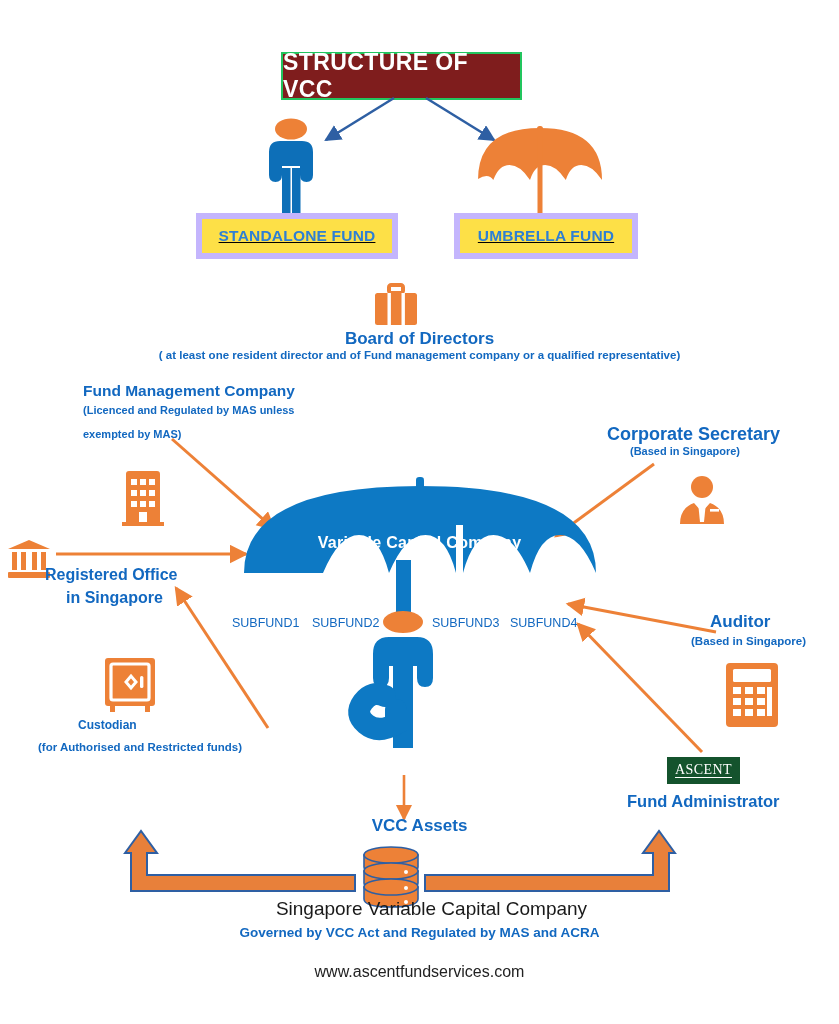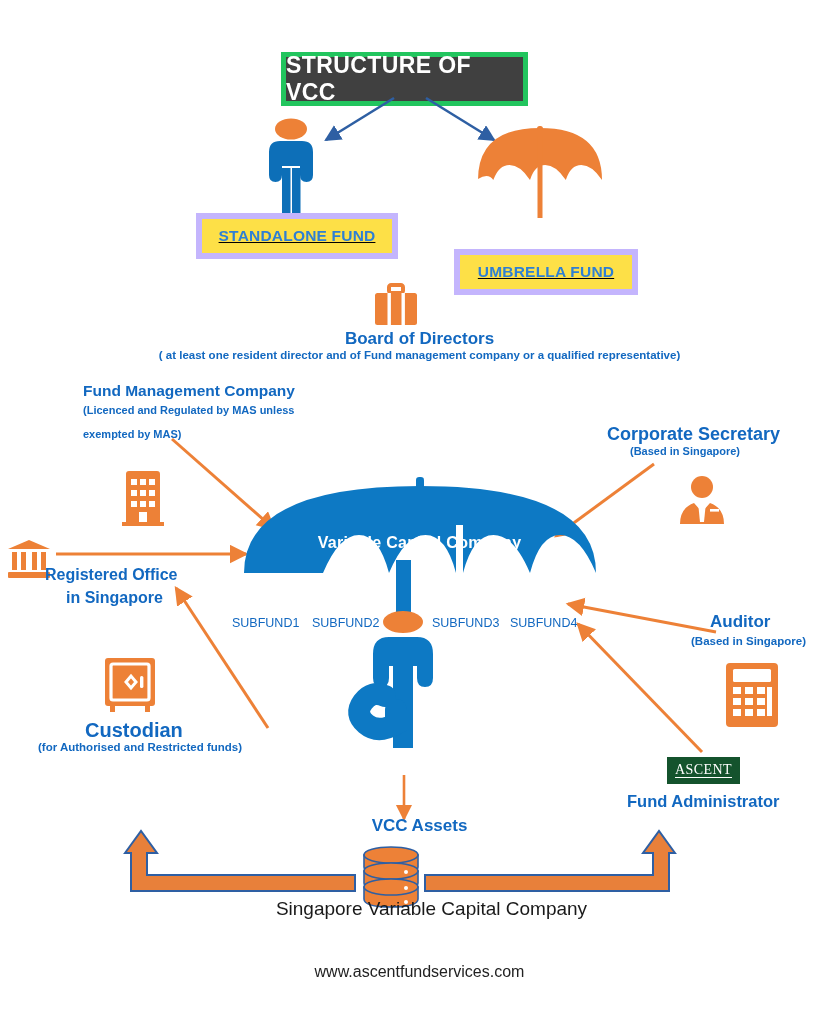--- a/index.html
+++ b/index.html
@@ -13,22 +13,22 @@
     height:1024px;
     background:#ffffff;
     overflow:hidden;
   }
   .abs{position:absolute;}
   svg{display:block;overflow:visible;}
 
   
   #title-box{
     left:281px; top:52px; width:237px; height:44px;
-    background:#404040;
-    border:5px solid #22c55e;
+    background:#7f1d1d;
+    border:2px solid #22c55e;
     display:flex;align-items:center;justify-content:center;
   }
   #title-text{
     color:#ffffff;
     font-size:23px;
     font-weight:bold;
     letter-spacing:.4px;
   }
 
   
@@ -38,21 +38,21 @@
     border:6px solid #c4b5fd;
     display:flex;align-items:center;justify-content:center;text-decoration:underline;
   }
   .fund-label{
     color:#2e7fd4;
     font-size:15.5px;
     font-weight:bold;
     letter-spacing:.2px;
   }
   #standalone-box{left:196px;top:213px;width:190px;}
-  #umbrella-box{left:454px;top:213px;width:172px;margin-top:36px;}
+  #umbrella-box{left:454px;top:213px;width:172px;}
 
   
   .blue-head{
     color:#1268c0;
     font-weight:bold;
     line-height:1.25;
   }
   .blue-sub{
     color:#1268c0;
     font-weight:bold;
@@ -65,21 +65,21 @@
   #fmc-title{left:83px;top:381px;font-size:15.5px;white-space:nowrap;}
   #fmc-sub1{left:83px;top:403px;font-size:11px;white-space:nowrap;}
   #fmc-sub2{left:83px;top:427px;font-size:11px;white-space:nowrap;}
 
   #cs-title{left:607px;top:423px;font-size:18px;white-space:nowrap;}
   #cs-sub{left:630px;top:444px;font-size:11px;white-space:nowrap;}
 
   #ro-title{left:45px;top:565px;font-size:16px;white-space:nowrap;}
   #ro-sub{left:66px;top:588px;font-size:16px;white-space:nowrap;}
 
-  #cust-title{left:85px;top:718px;font-size:20px;white-space:nowrap;}
+  #cust-title{left:78px;top:718px;font-size:12px;white-space:nowrap;}
   #cust-sub{left:38px;top:740px;font-size:11.5px;white-space:nowrap;}
 
   #aud-title{left:710px;top:611px;font-size:17px;white-space:nowrap;}
   #aud-sub{left:691px;top:634px;font-size:11.5px;white-space:nowrap;}
 
   #fa-title{left:627px;top:791px;font-size:16.5px;white-space:nowrap;}
 
   #vcc-label{left:0;top:815px;width:839px;text-align:center;font-size:17px;}
 
   
@@ -338,15 +338,16 @@
   </svg>
 
   <svg class="abs" style="left:115px;top:823px;" width="240" height="68" viewBox="0 0 240 68">
     <path d="M10 30 L26 8 L42 30 H32 V52 H240 V68 H16 V30 z" fill="#e8803a" stroke="#2e5fa3" stroke-width="2"></path>
   </svg>
   <svg class="abs" style="left:425px;top:823px;" width="260" height="68" viewBox="0 0 260 68">
     <path d="M250 30 L234 8 L218 30 H228 V52 H0 V68 H244 V30 z" fill="#e8803a" stroke="#2e5fa3" stroke-width="2"></path>
   </svg>
 
   <div class="abs" id="bottom-name">Singapore Variable Capital Company</div>
+  <div class="abs" id="bottom-sub">Governed by VCC Act and Regulated by MAS and ACRA</div>
   <div class="abs" id="footer-url">www.ascentfundservices.com</div>
 
 </div>
 
 </body></html>

